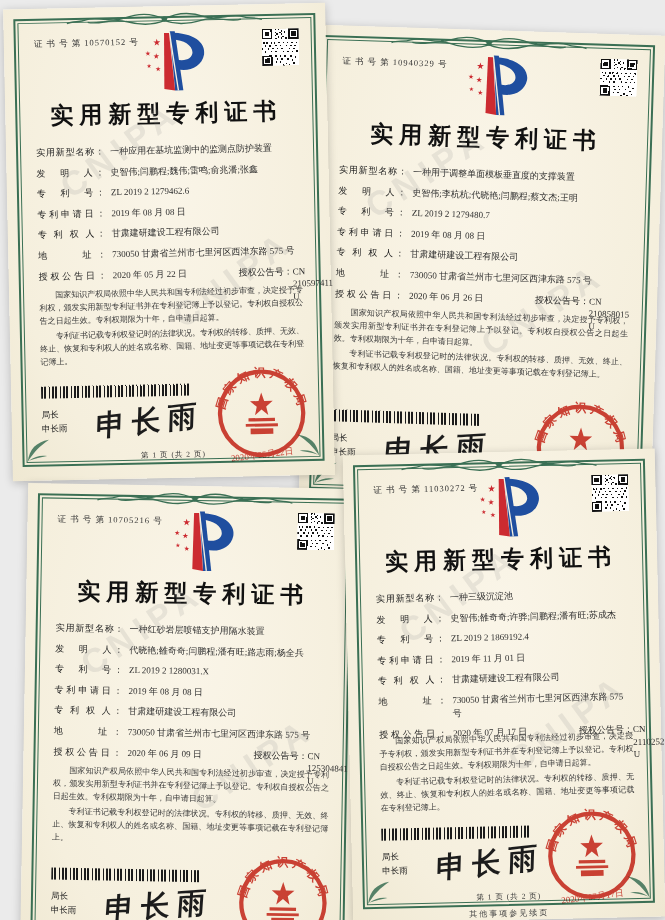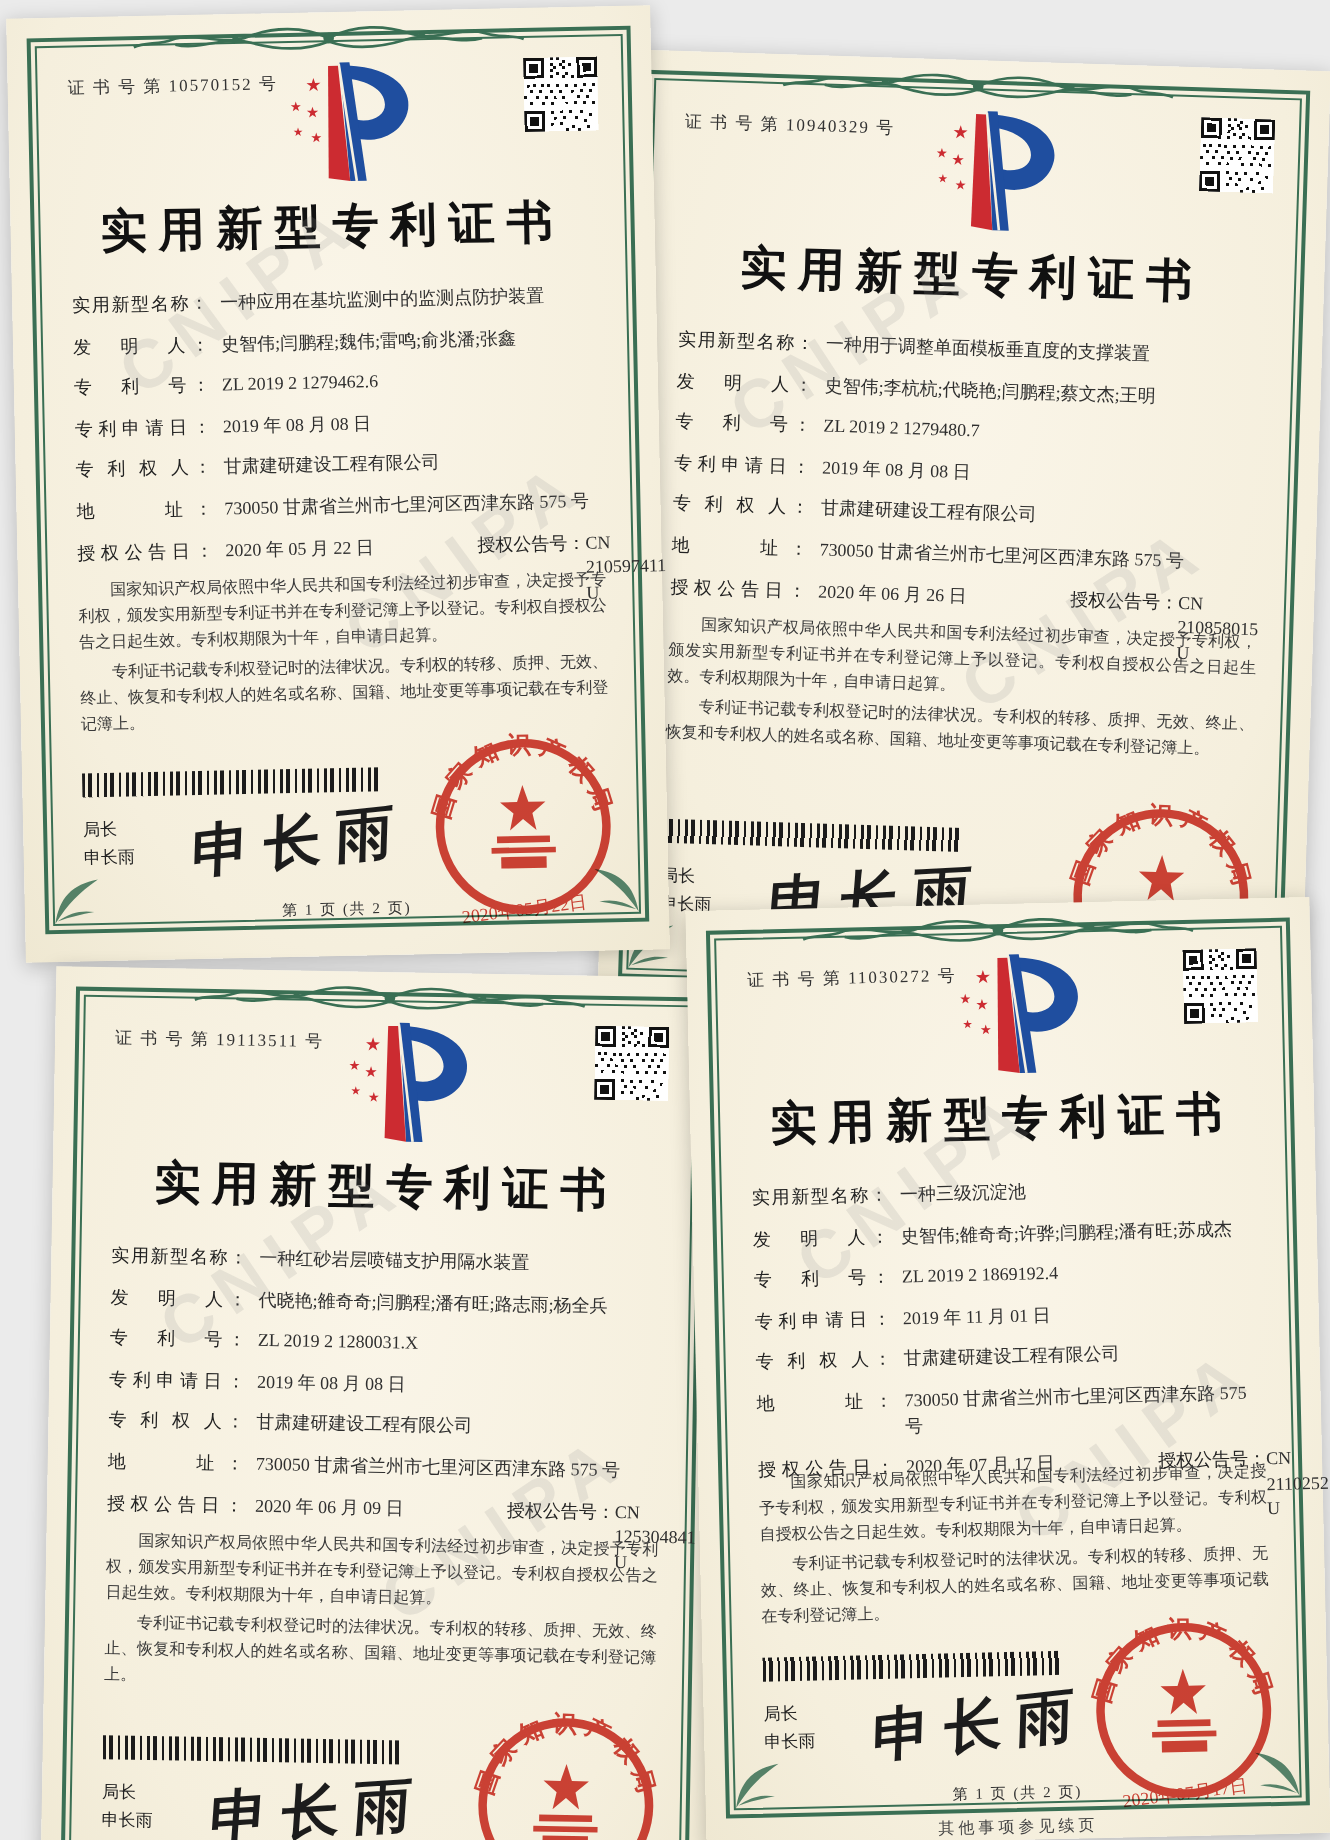--- a/index.html
+++ b/index.html
@@ -420,21 +420,21 @@
       <path d="M120,10 C136,2 154,3 168,8 C184,14 200,4 214,9 C222,12 230,10 237,13"></path>
       <path d="M120,12 C104,18 88,16 74,12 C58,7 42,16 28,12"></path>
       <path d="M120,12 C136,18 152,16 166,12 C182,7 198,16 212,12"></path>
     </g>
     <circle cx="120" cy="10" r="3.2" fill="#3a6f54"></circle>
     <circle cx="64" cy="9" r="1.8" fill="#3a6f54"></circle>
       <circle cx="176" cy="9" r="1.8" fill="#3a6f54"></circle>
   </svg>
   <div class="certno">
     <span>证 书 号 第</span>
-    <span>19113511</span>
+    <span>10705216</span>
     <span>号</span>
   </div>
   <svg class="qr" viewBox="0 0 25 25" shape-rendering="crispEdges">
     <rect width="25" height="25" fill="#fff"></rect>
     <g fill="#111">
         <rect x="0" y="0" width="7" height="7"></rect>
         <rect x="18" y="0" width="7" height="7"></rect>
         <rect x="0" y="18" width="7" height="7"></rect>
       </g>
     <g fill="#fff">

